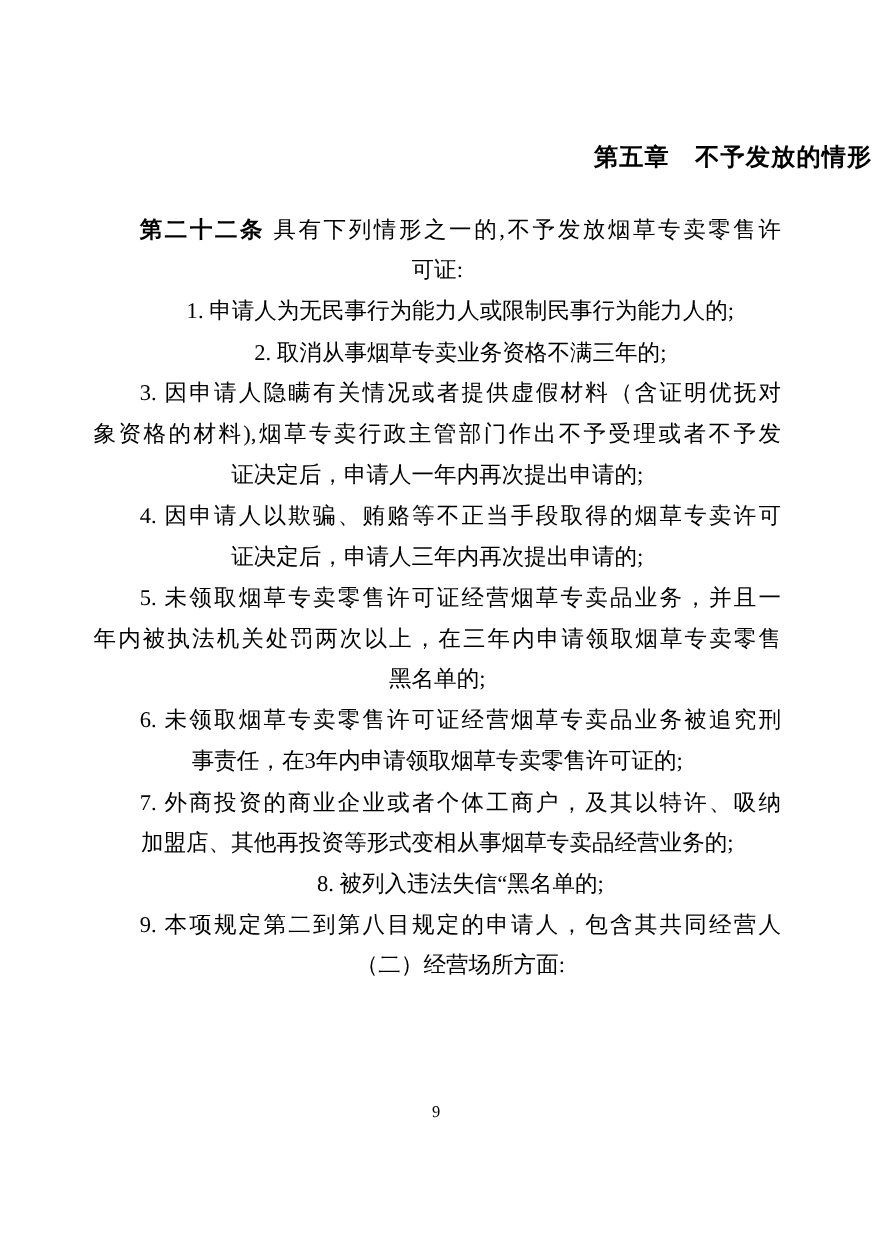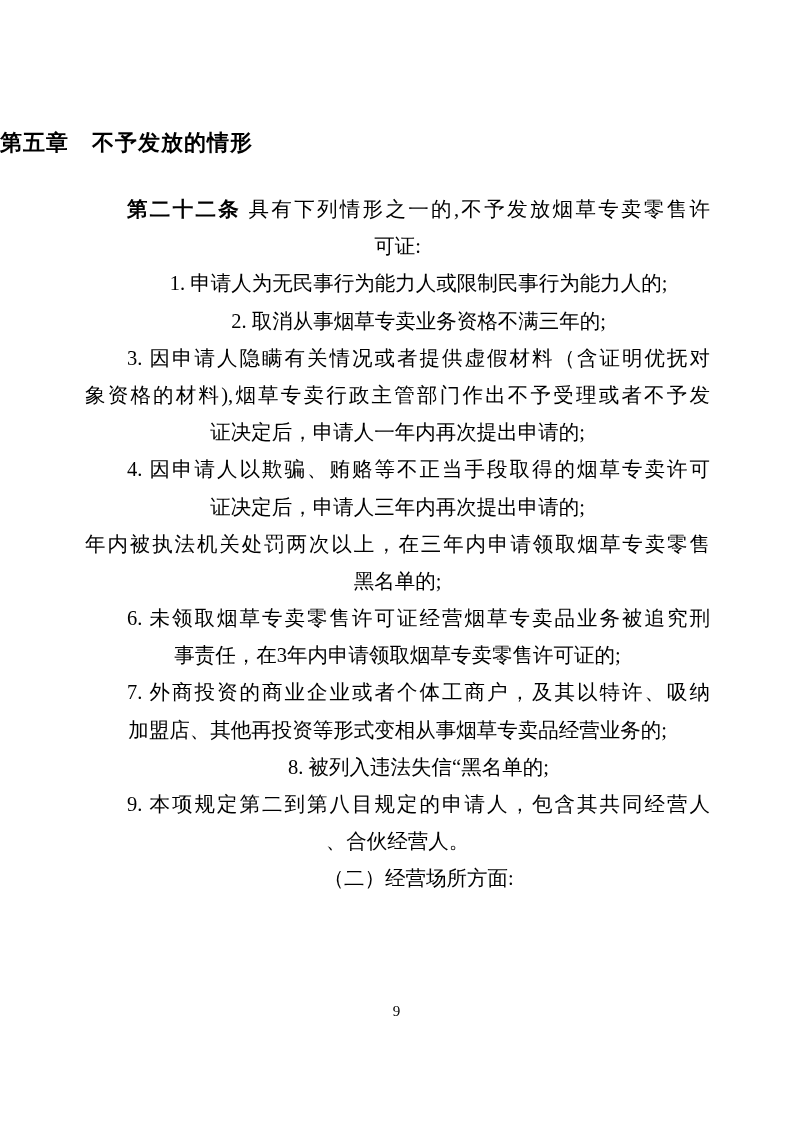--- a/index.html
+++ b/index.html
@@ -15,21 +15,21 @@
     color: #000000;
     font-family: "Liberation Serif", "DejaVu Serif", serif;
     overflow: hidden;
   }
   .chapter-title {
     position: absolute;
     top: 127px;
     left: 0;
     width: 100%;
     margin: 0;
-    text-align: left;
+    text-align: right;
     font-family: "Liberation Sans", "DejaVu Sans", sans-serif;
     font-size: 22px;
     font-weight: bold;
     line-height: 32px;
     letter-spacing: 1px;
   }
   .content {
     position: absolute;
     top: 191px;
     left: 85px;
@@ -70,26 +70,26 @@
   <div class="content">
       <div class="line indent fill"><b>第二十二条</b> 具有下列情形之一的,不予发放烟草专卖零售许</div>
       <div class="line wrapok">可证:</div>
       <div class="line indent wrapok">1. 申请人为无民事行为能力人或限制民事行为能力人的;</div>
       <div class="line indent wrapok">2. 取消从事烟草专卖业务资格不满三年的;</div>
       <div class="line indent fill">3. 因申请人隐瞒有关情况或者提供虚假材料（含证明优抚对</div>
       <div class="line fill">象资格的材料),烟草专卖行政主管部门作出不予受理或者不予发</div>
       <div class="line wrapok">证决定后，申请人一年内再次提出申请的;</div>
       <div class="line indent fill">4. 因申请人以欺骗、贿赂等不正当手段取得的烟草专卖许可</div>
       <div class="line wrapok">证决定后，申请人三年内再次提出申请的;</div>
+      <div class="line indent fill">5. 未领取烟草专卖零售许可证经营烟草专卖品业务，并且一</div>
       <div class="line fill">年内被执法机关处罚两次以上，在三年内申请领取烟草专卖零售</div>
       <div class="line wrapok">黑名单的;</div>
       <div class="line indent fill">6. 未领取烟草专卖零售许可证经营烟草专卖品业务被追究刑</div>
       <div class="line wrapok">事责任，在3年内申请领取烟草专卖零售许可证的;</div>
       <div class="line indent fill">7. 外商投资的商业企业或者个体工商户，及其以特许、吸纳</div>
       <div class="line wrapok">加盟店、其他再投资等形式变相从事烟草专卖品经营业务的;</div>
       <div class="line indent wrapok">8. 被列入违法失信“黑名单的;</div>
       <div class="line indent fill">9. 本项规定第二到第八目规定的申请人，包含其共同经营人</div>
-      <div class="line wrapok">、合伙经营人。</div>
       <div class="line indent wrapok">（二）经营场所方面:</div>
     </div>
 
   <div class="page-number">9</div>
 </div>
 
 </body></html>

